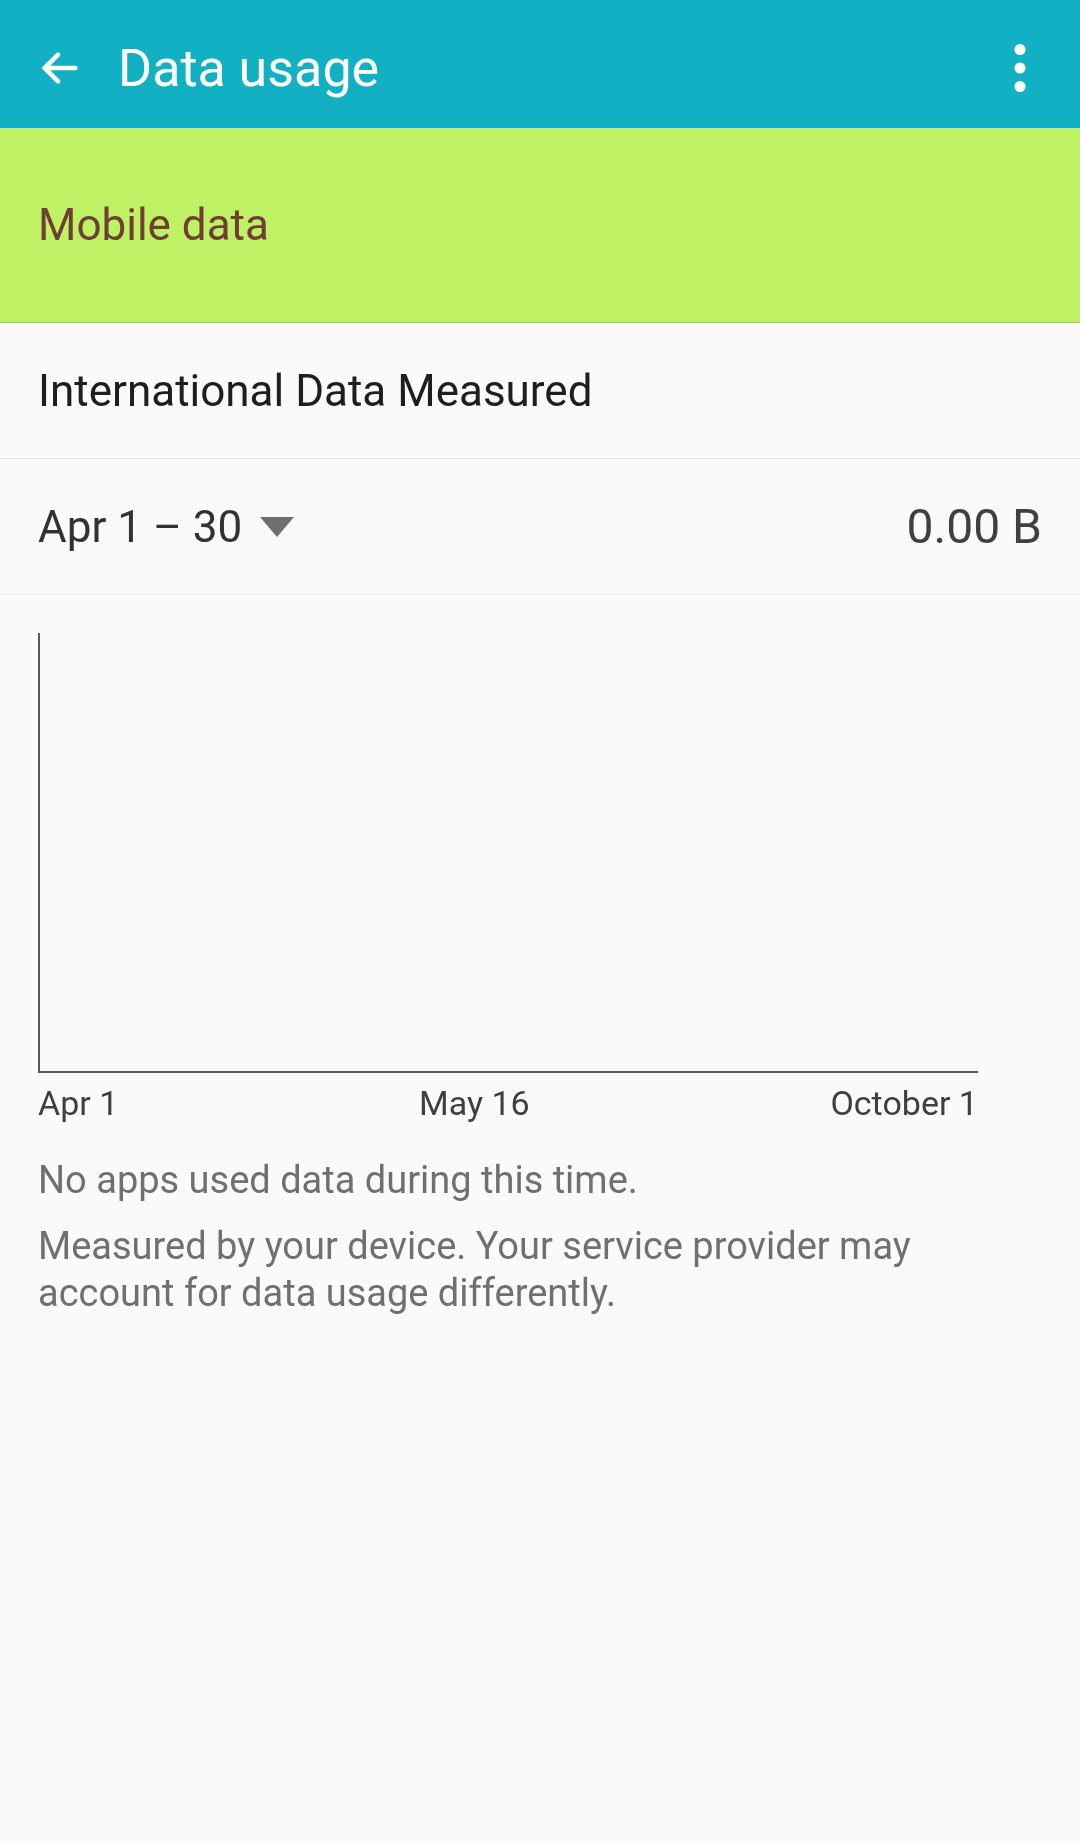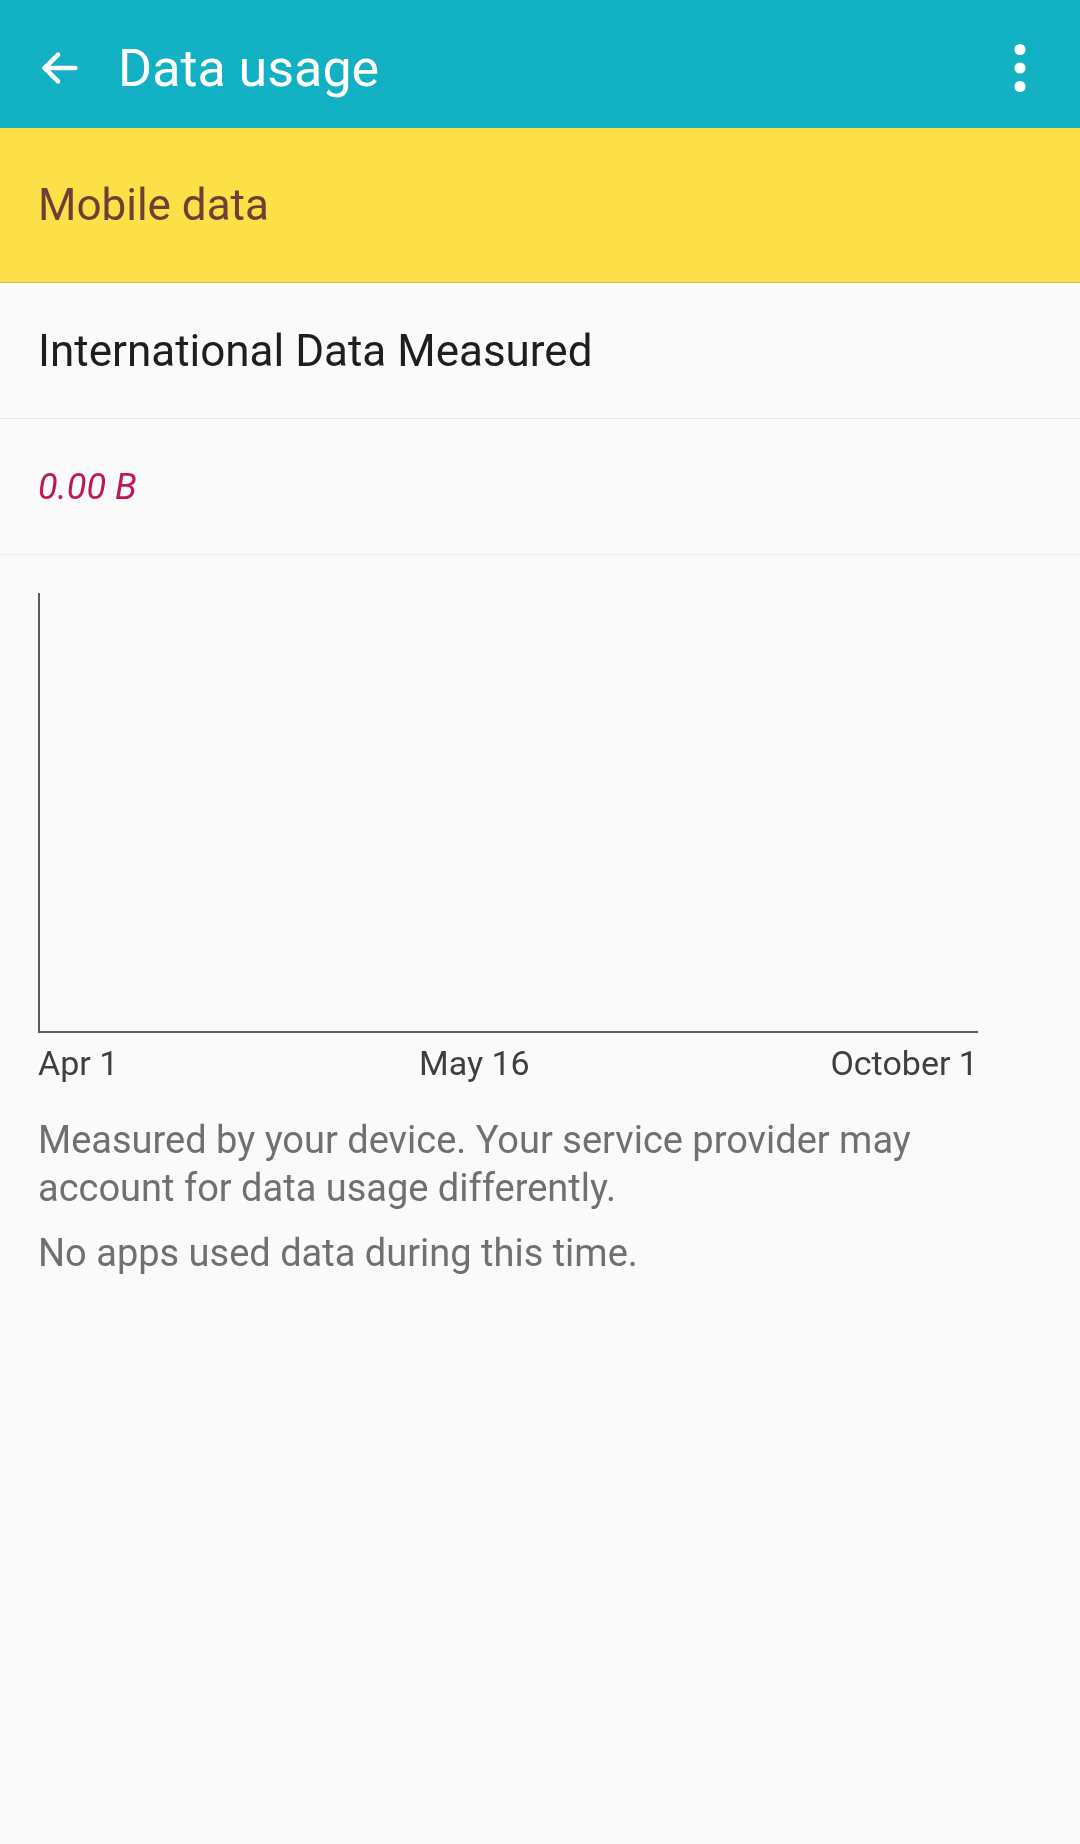--- a/index.html
+++ b/index.html
@@ -39,22 +39,22 @@
     width: 80px;
     height: 100px;
     display: flex;
     align-items: center;
     justify-content: center;
     color: #ffffff;
   }
 
   
   .tabstrip {
-    height: 155px;
-    background: #fde047;
+    height: 195px;
+    background: #bef264;
     display: flex;
     align-items: center;
     padding: 0 38px;
     border-bottom: 1px solid rgba(0,0,0,0.15);
   }
   .tabstrip .tab {
     font-size: 44px;
     color: #6f3e34;
     font-weight: 400;
   }
@@ -86,23 +86,22 @@
     gap: 18px;
   }
   .cycle-left .range {
     font-size: 44px;
     color: #323232;
   }
   .cycle-left .caret {
     display: inline-flex;
   }
   .cycle-right {
-    font-size: 36px;
-    color: #be185d;
-    font-style: italic;
+    font-size: 48px;
+    color: #404040;
   }
 
   
   .chart-wrap {
     padding: 38px 38px 0 38px;
   }
   .chart {
     position: relative;
     height: 440px;
     border-left: 2px solid #5b5b5b;
@@ -157,28 +156,36 @@
 
 <div class="tabstrip">
   <div class="tab">Mobile data</div>
 </div>
 
 <div class="row roaming">
   <div class="label">International Data Measured</div>
 </div>
 
 <div class="row cycle">
+  <div class="cycle-left">
+    <span class="range">Apr 1 – 30</span>
+    <span class="caret">
+      <svg width="34" height="22" viewBox="0 0 24 14">
+        <polygon points="0,0 24,0 12,14" fill="#6f6f6f"></polygon>
+      </svg>
+    </span>
+  </div>
   <div class="cycle-right">0.00 B</div>
 </div>
 
 <div class="chart-wrap">
   <div class="chart"></div>
   <div class="chart-xlabels">
     <span>Apr 1</span>
     <span>May 16</span>
     <span>October 1</span>
   </div>
 </div>
 
 <div class="info">
+  <p>No apps used data during this time.</p>
   <p>Measured by your device. Your service provider may account for data usage differently.</p>
-  <p>No apps used data during this time.</p>
 </div>
 
 </body></html>

